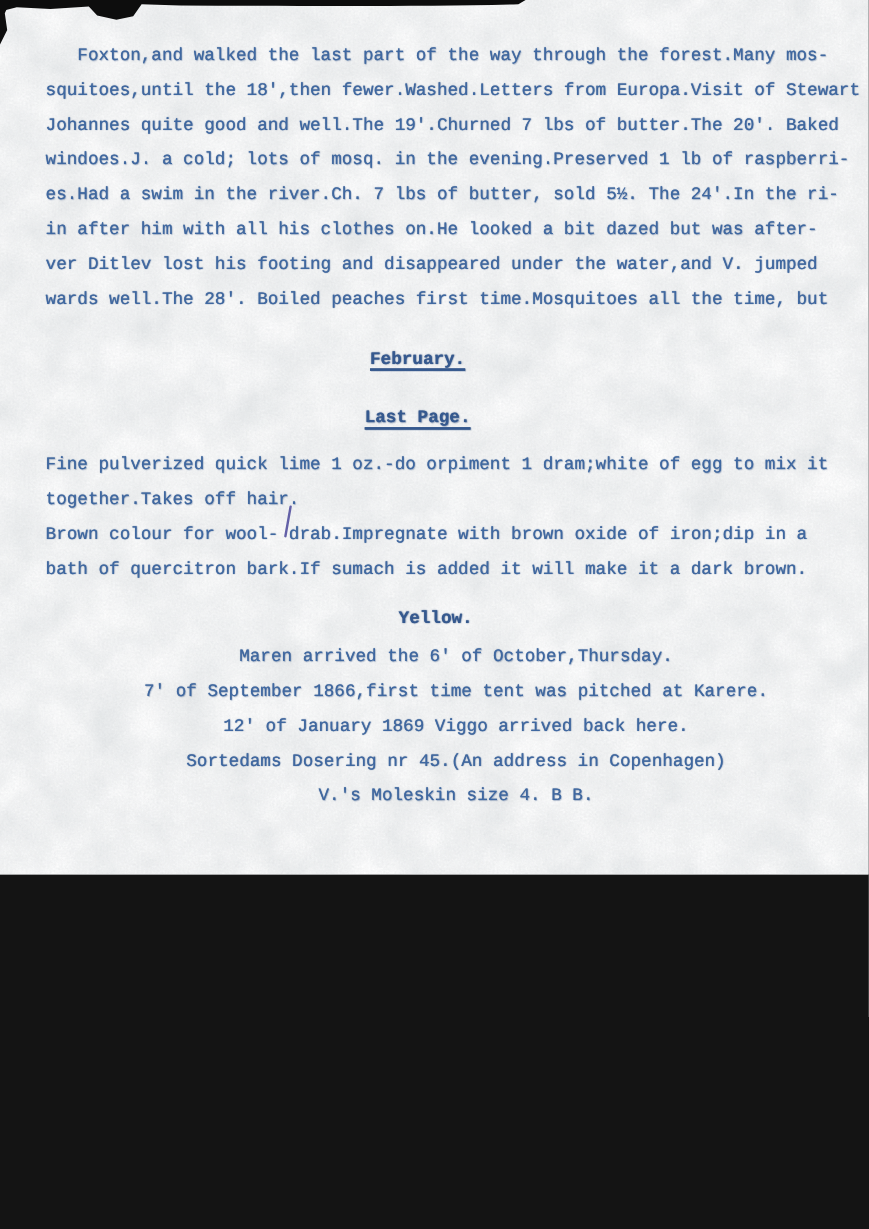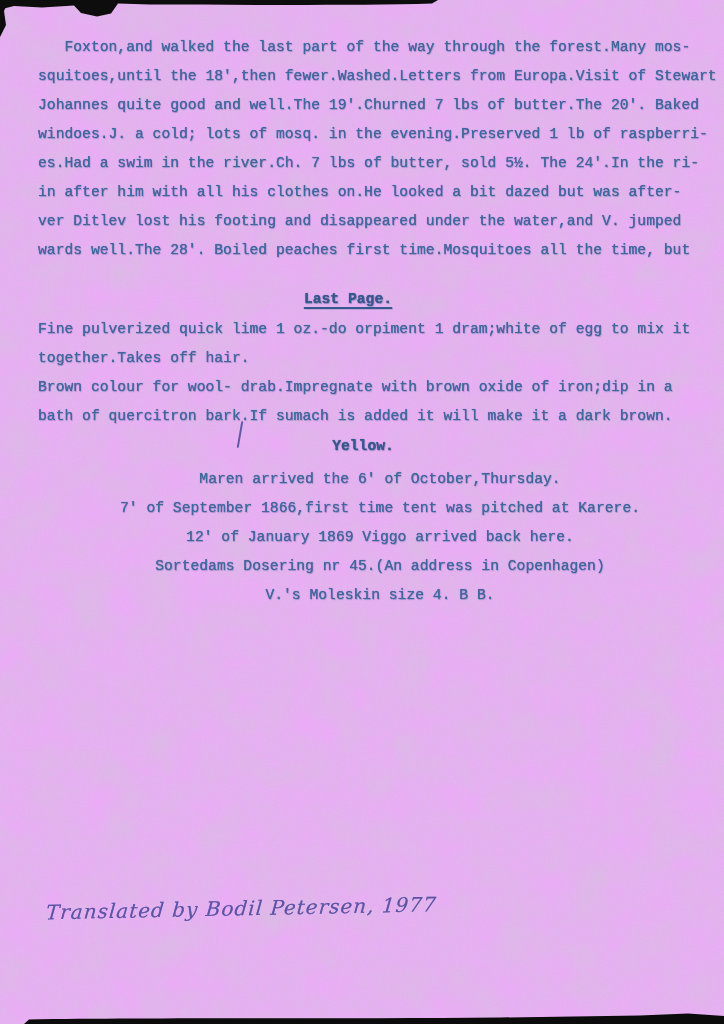--- a/index.html
+++ b/index.html
@@ -1,20 +1,20 @@
 <!DOCTYPE html>
 <html><head>
 <meta charset="utf-8">
 <style>
   html, body { margin: 0; padding: 0; background: #141414; }
   .page {
     position: relative;
     width: 724px;
-    height: 1024px;
-    background: #f0abfc;
+    height: 729px;
+    background: #ffffff;
     overflow: hidden;
     font-family: "Liberation Mono", "DejaVu Sans Mono", monospace;
   }
   .texture, .edges {
     position: absolute;
     inset: 0;
     pointer-events: none;
   }
   .content {
     position: absolute;
@@ -44,21 +44,21 @@
     text-shadow: 0 0 1px rgba(30, 62, 112, 0.8), 0.7px 0.5px 1px rgba(48, 80, 130, 0.4);
   }
   .underlined {
     text-decoration: underline;
     text-underline-offset: 4px;
     text-decoration-thickness: 1.8px;
   }
   .mt20 { margin-top: 20px; }
   .mt18 { margin-top: 18px; }
   .mt4  { margin-top: 4px; text-align: center; }
-  .mt1  { margin-top: 1px; }
+  .mt1  { margin-top: 11px; }
   .shift-a { transform: translateX(-32px); }
   .shift-b { transform: translateX(-17px); }
   .handwriting {
     position: absolute;
     left: 46px;
     top: 896px;
     width: 420px;
     font-family: "DejaVu Serif", serif;
     font-style: italic;
     font-size: 20px;
@@ -105,20 +105,23 @@
       <div class="line">   Foxton,and walked the last part of the way through the forest.Many mos-</div>
       <div class="line">squitoes,until the 18',then fewer.Washed.Letters from Europa.Visit of Stewart</div>
       <div class="line">Johannes quite good and well.The 19'.Churned 7 lbs of butter.The 20'. Baked</div>
       <div class="line">windoes.J. a cold; lots of mosq. in the evening.Preserved 1 lb of raspberri-</div>
       <div class="line">es.Had a swim in the river.Ch. 7 lbs of butter, sold 5½. The 24'.In the ri-</div>
       <div class="line">in after him with all his clothes on.He looked a bit dazed but was after-</div>
       <div class="line">ver Ditlev lost his footing and disappeared under the water,and V. jumped</div>
       <div class="line">wards well.The 28'. Boiled peaches first time.Mosquitoes all the time, but</div>
     </div>
 
+    <div class="heading-row mt20 shift-a">
+      <span class="heading underlined">February.</span>
+    </div>
 
 
     <div class="heading-row mt20 shift-a">
       <span class="heading underlined">Last Page.</span>
     </div>
 
     <div class="mt1">
       <div class="line">Fine pulverized quick lime 1 oz.-do orpiment 1 dram;white of egg to mix it</div>
       <div class="line">together.Takes off hair.</div>
       <div class="line">Brown colour for wool- drab.Impregnate with brown oxide of iron;dip in a</div>

